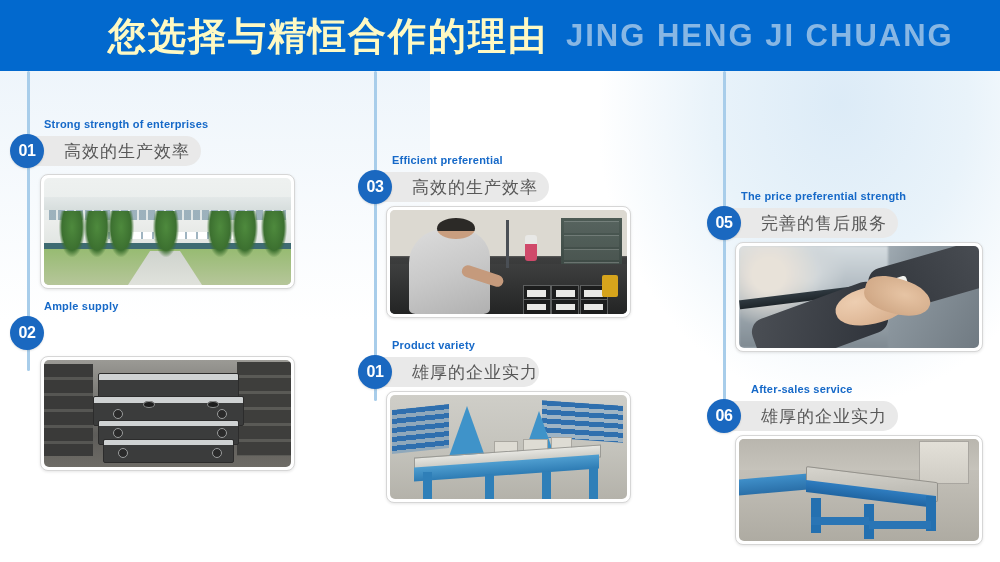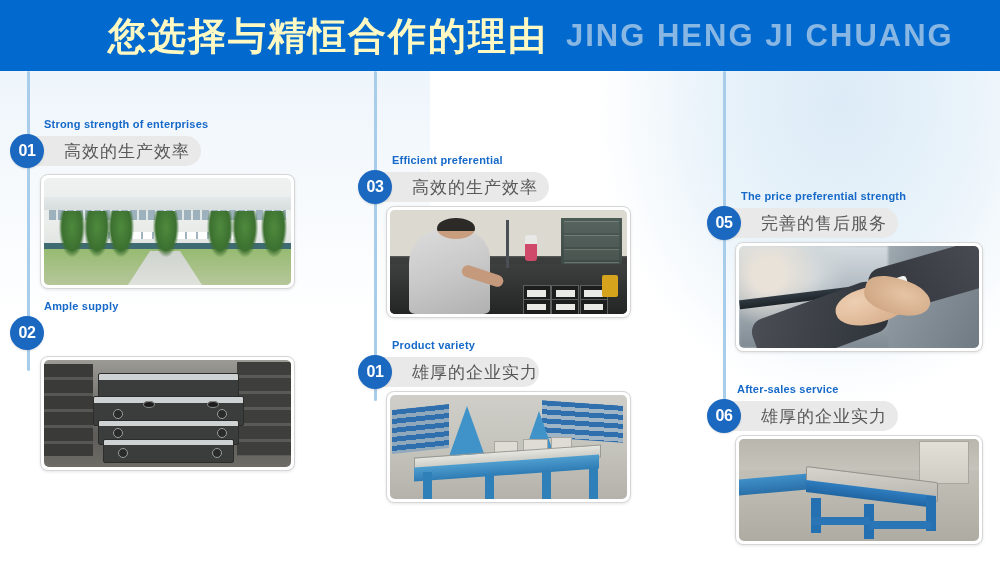--- a/index.html
+++ b/index.html
@@ -497,21 +497,21 @@
           <div class="sleeveL"></div>
           <div class="cuff"></div>
           <div class="handA"></div>
           <div class="handB"></div>
         </div>
       </div>
     </div>
   </div>
 
   <div class="item" style="left:707px;top:383px;width:300px;">
-    <div class="item-en" style="left:30px;top:0px;">After-sales service</div>
+    <div class="item-en" style="left:44px;top:0px;">After-sales service</div>
     <div class="tagrow" style="left:0px;top:16px;width:190px;">
       <div class="pill" style="width:175px;">
         <span class="pill-text">雄厚的企业实力</span>
       </div>
       <div class="badge">06</div>
     </div>
     <div class="photo" style="left:28px;top:52px;width:248px;height:110px;">
       <div class="photo-inner">
         <div class="ph-plate6">
           <div class="backwall"></div>

